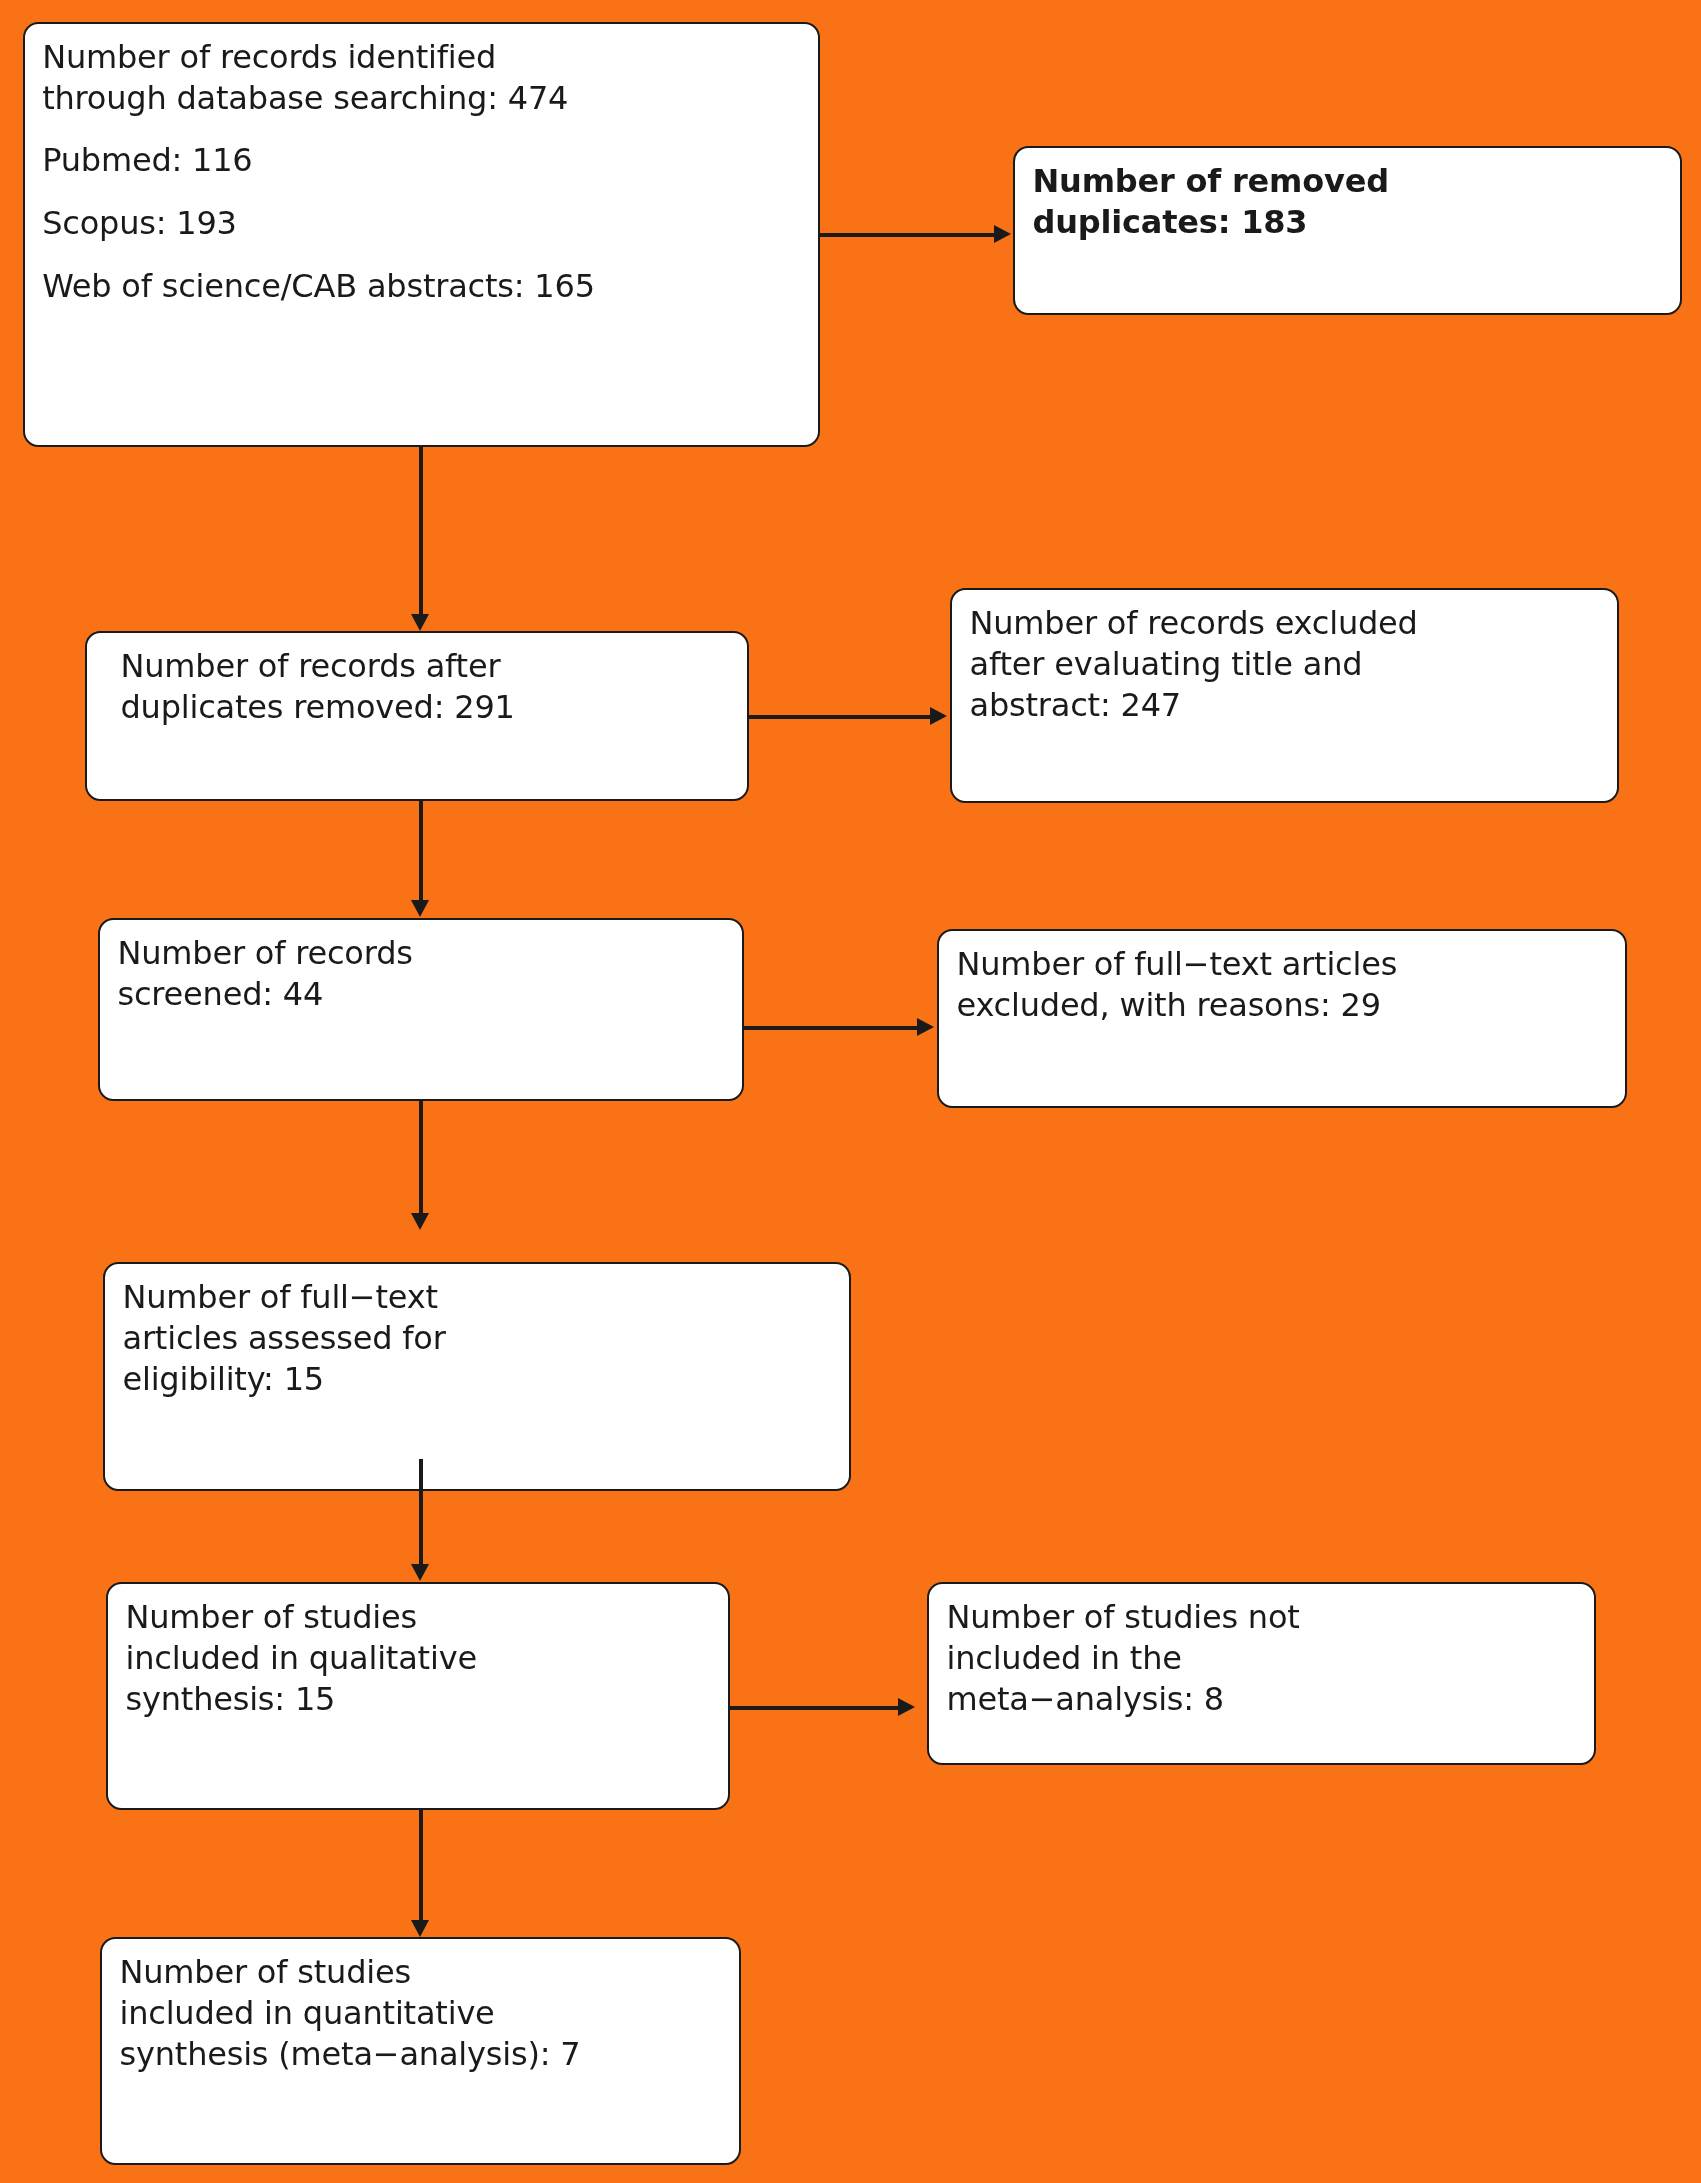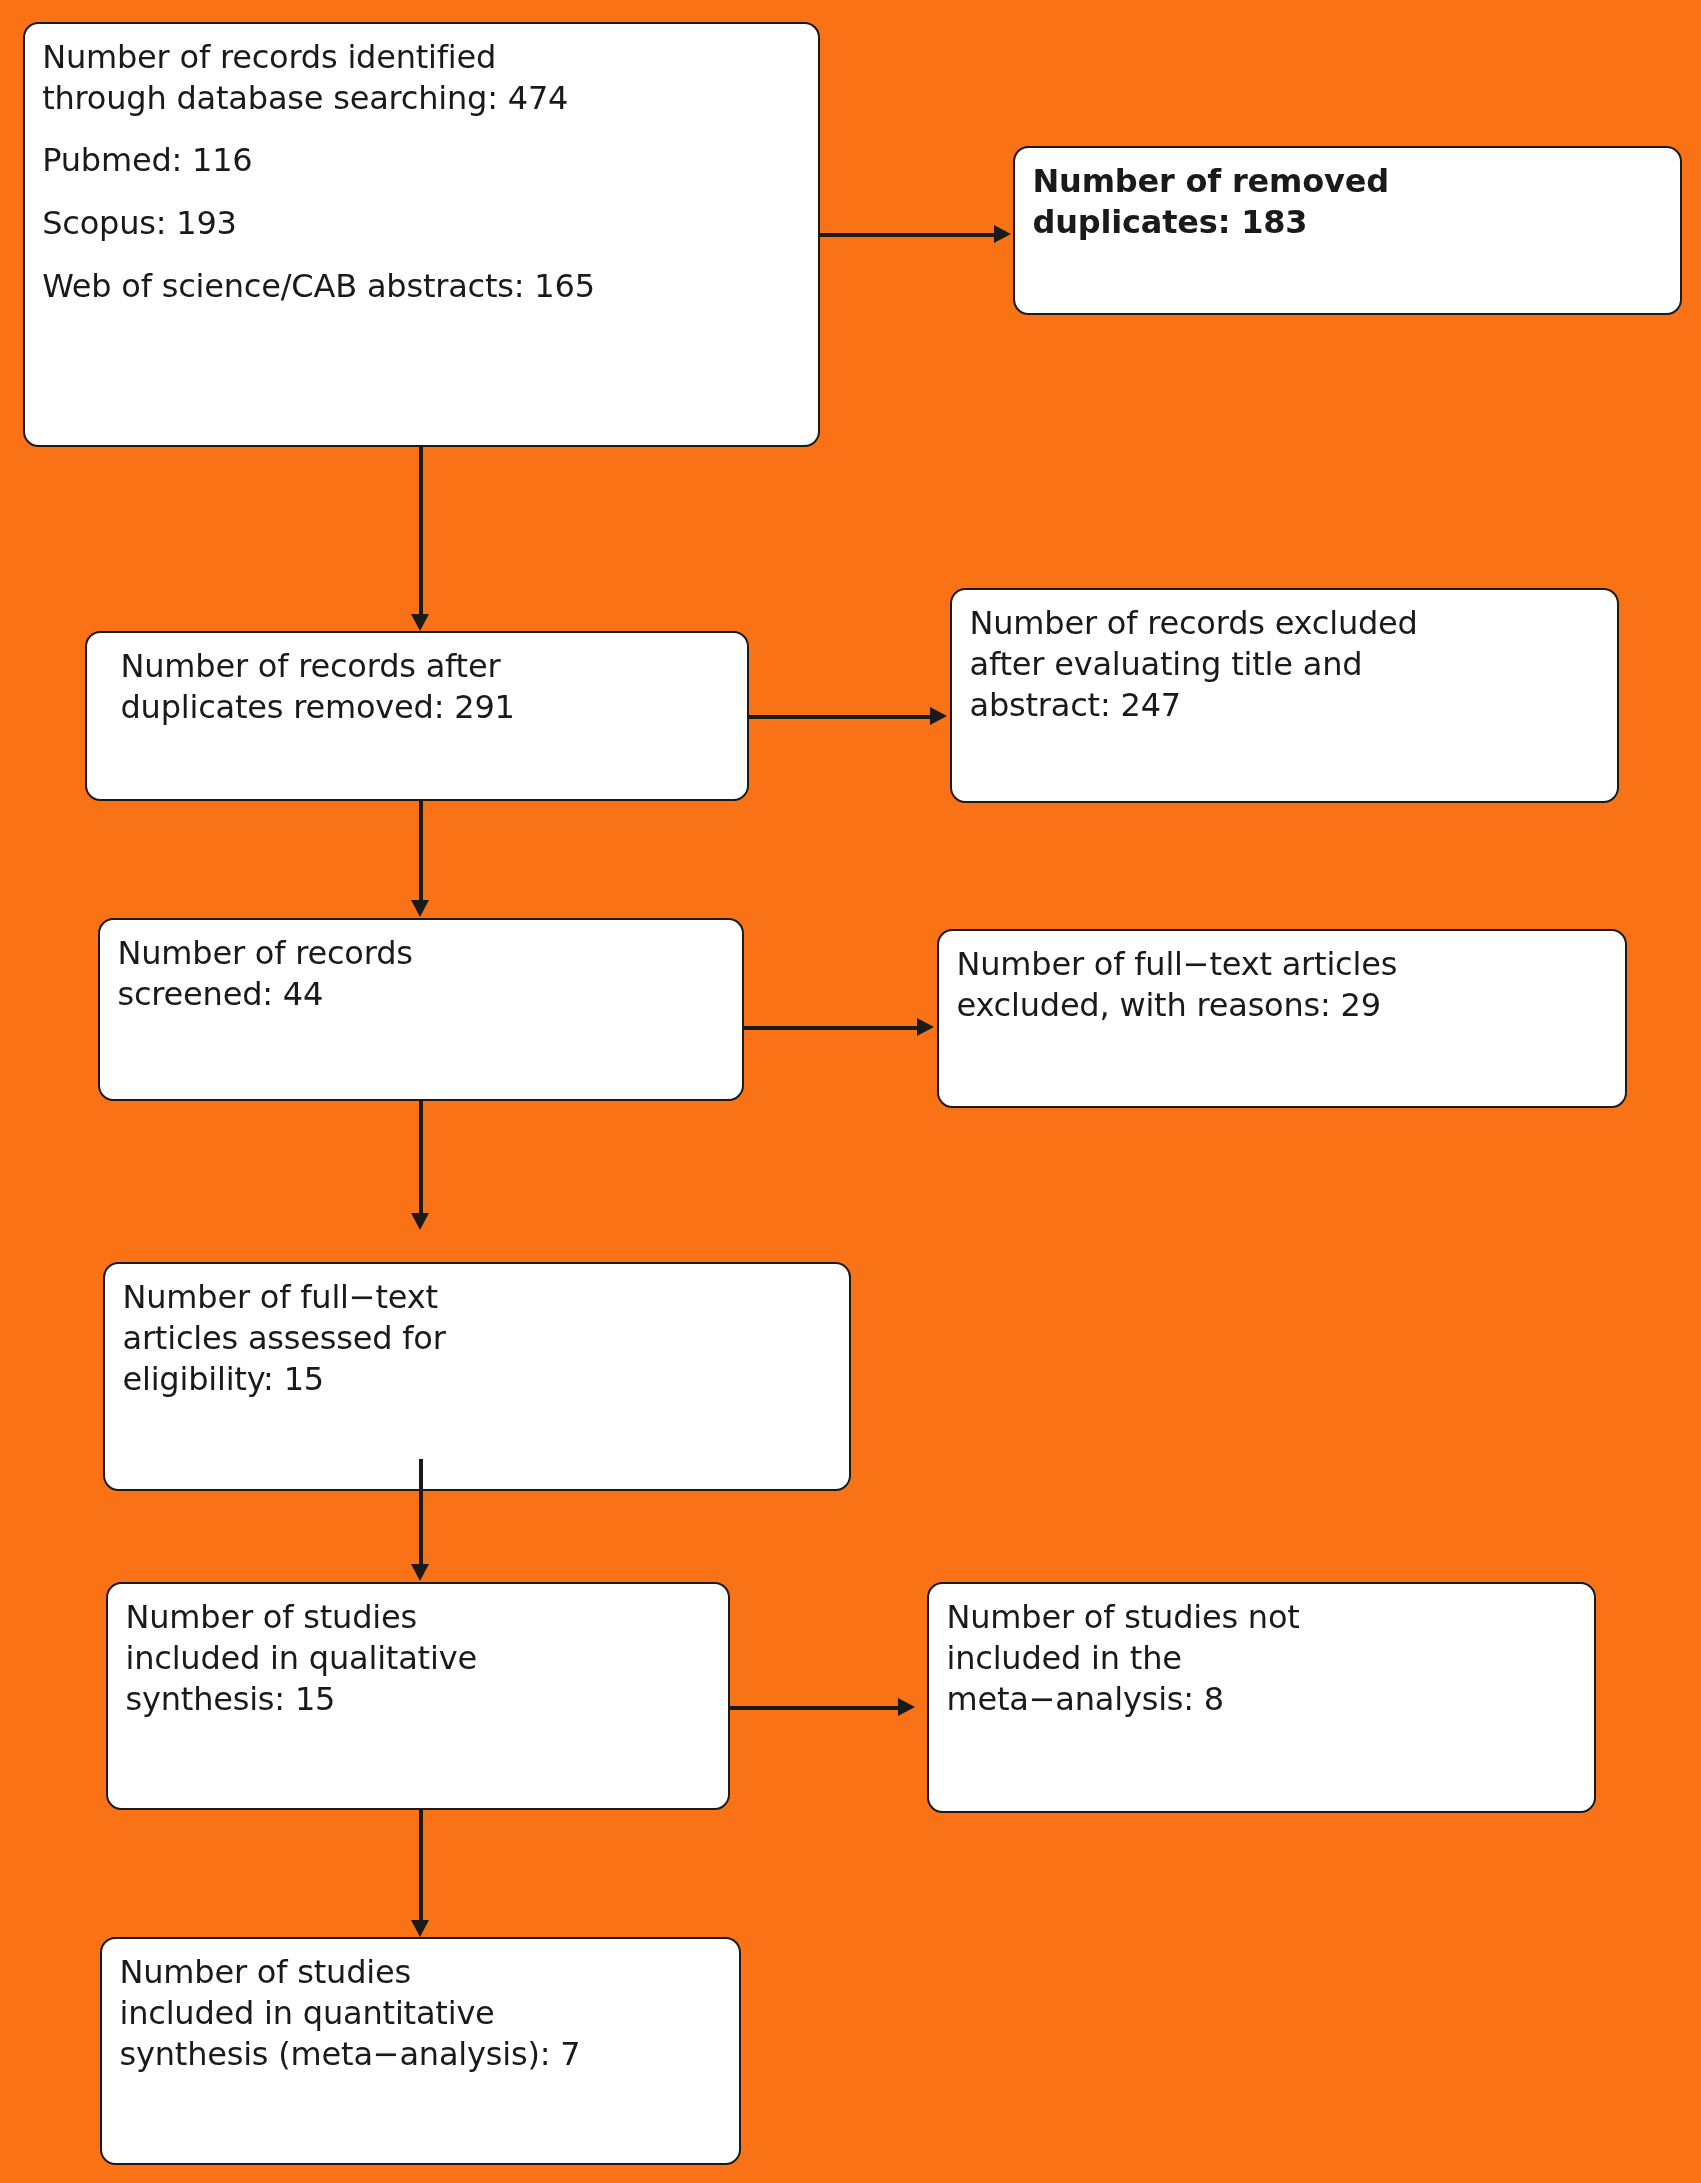--- a/index.html
+++ b/index.html
@@ -144,21 +144,21 @@
   <div class="arrowhead down" style="left:411px; top:1564px;"></div>
 
   <div class="node" style="left:106px; top:1582px; width:624px; height:228px;">
     <div class="lines">
       <div class="line">Number of studies</div>
       <div class="line">included in qualitative</div>
       <div class="line">synthesis: 15</div>
     </div>
   </div>
 
-  <div class="node" style="left:927px; top:1582px; width:669px; height:231px;">
+  <div class="node" style="left:927px; top:1582px; width:669px; height:183px;">
     <div class="lines">
       <div class="line">Number of studies not</div>
       <div class="line">included in the</div>
       <div class="line">meta−analysis: 8</div>
     </div>
   </div>
 
   <div class="edge h" style="left:730px; top:1706px; width:170px;"></div>
   <div class="arrowhead right" style="left:898px; top:1698px;"></div>
 

